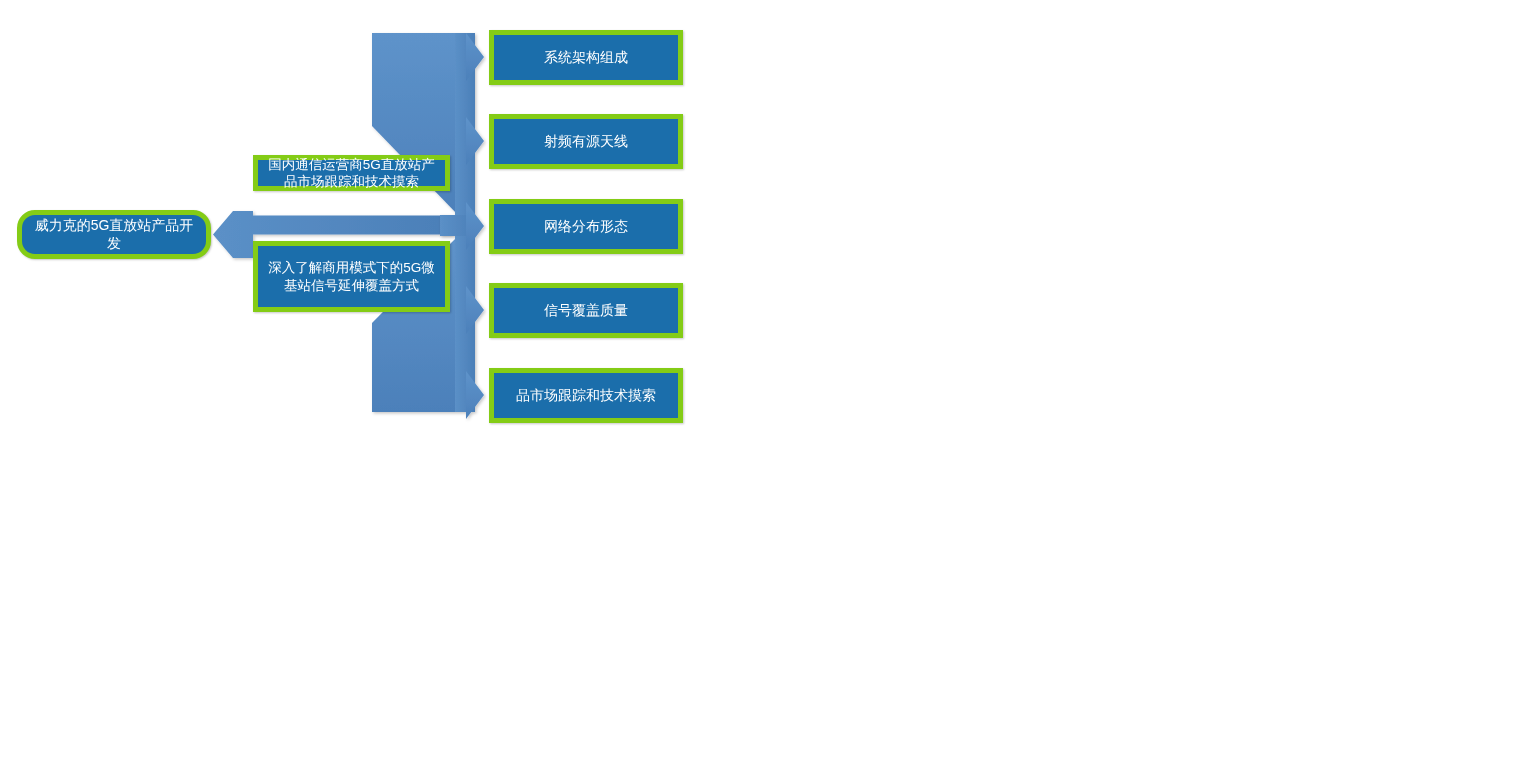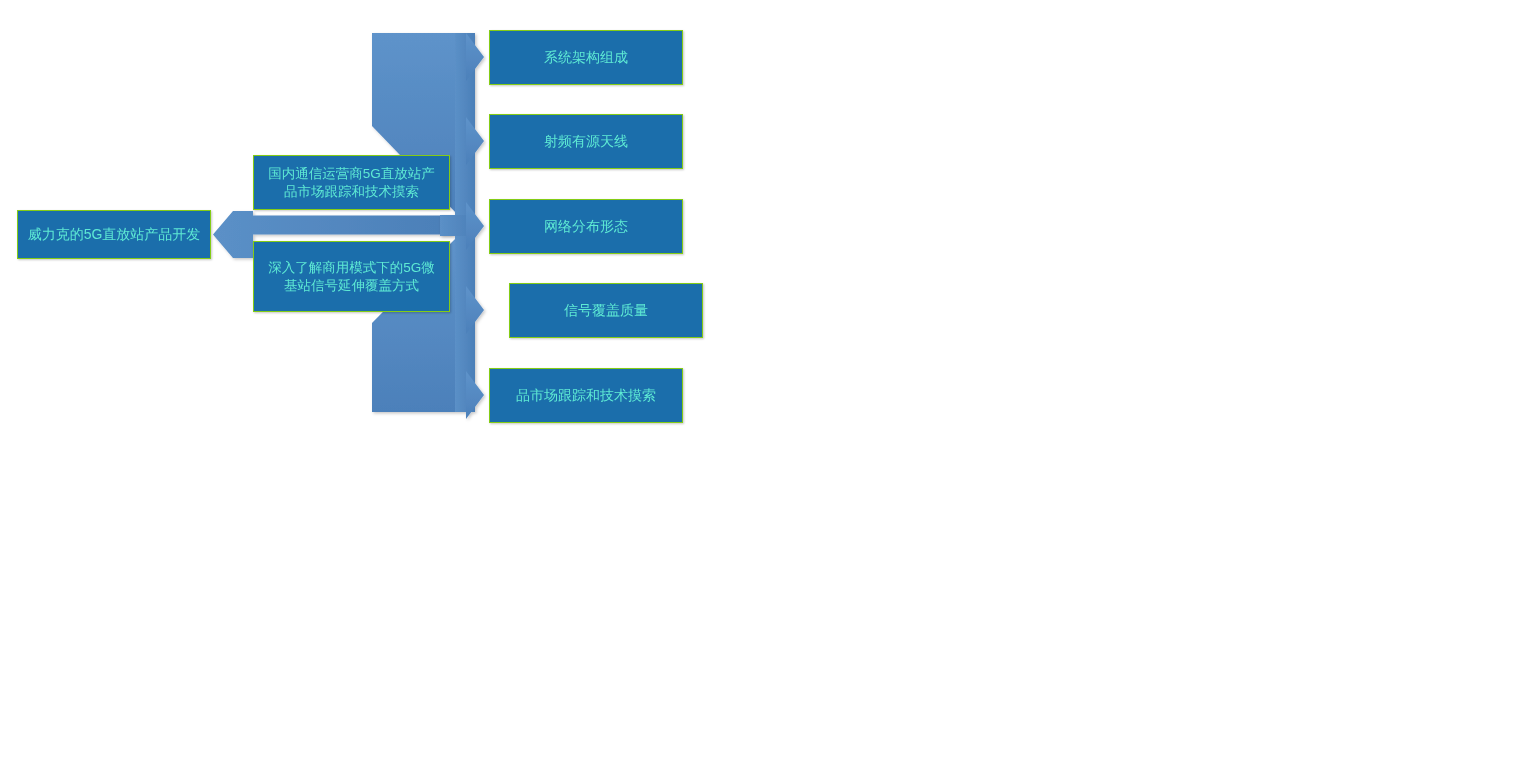--- a/index.html
+++ b/index.html
@@ -24,62 +24,63 @@
     left: 0;
     top: 0;
     width: 1521px;
     height: 776px;
     pointer-events: none;
   }
   .node-box {
     position: absolute;
     box-sizing: border-box;
     background: #1B6EAB;
-    border: 1px solid #84cc16;
+    border: 5px solid #84cc16;
     display: flex;
     align-items: center;
     justify-content: center;
     text-align: center;
-    color: #5eead4;
+    color: #ffffff;
     line-height: 1.28;
     box-shadow: 1px 1px 2px rgba(0,0,0,0.22);
     z-index: 3;
   }
   .node-box .node-text {
     display: block;
     padding: 0 6px;
     white-space: pre-line;
   }
   
   #node-root {
     left: 17px;
     top: 210px;
     width: 194px;
     height: 49px;
     font-size: 14px;
+    border-radius: 18px;
   }
   
   .branch-box {
     left: 253px;
     width: 197px;
     font-size: 13.5px;
   }
-  #node-branch-0 { top: 155px; height: 55px; }
+  #node-branch-0 { top: 155px; height: 36px; }
   #node-branch-1 { top: 241px; height: 71px; }
   
   .leaf-box {
     left: 489px;
     width: 194px;
     height: 55px;
     font-size: 14px;
   }
   #node-leaf-0 { top: 30px; }
   #node-leaf-1 { top: 114px; }
   #node-leaf-2 { top: 199px; }
-  #node-leaf-3 { top: 283px; margin-left: 20px; }
+  #node-leaf-3 { top: 283px; }
   #node-leaf-4 { top: 368px; }
 </style>
 </head>
 <body>
 
 <div id="diagram-canvas">
 
   <svg id="connector-layer" viewBox="0 0 1521 776" width="1521" height="776" xmlns="http://www.w3.org/2000/svg">
     <defs>
       <linearGradient id="connGrad" x1="0" y1="0" x2="0" y2="1">

